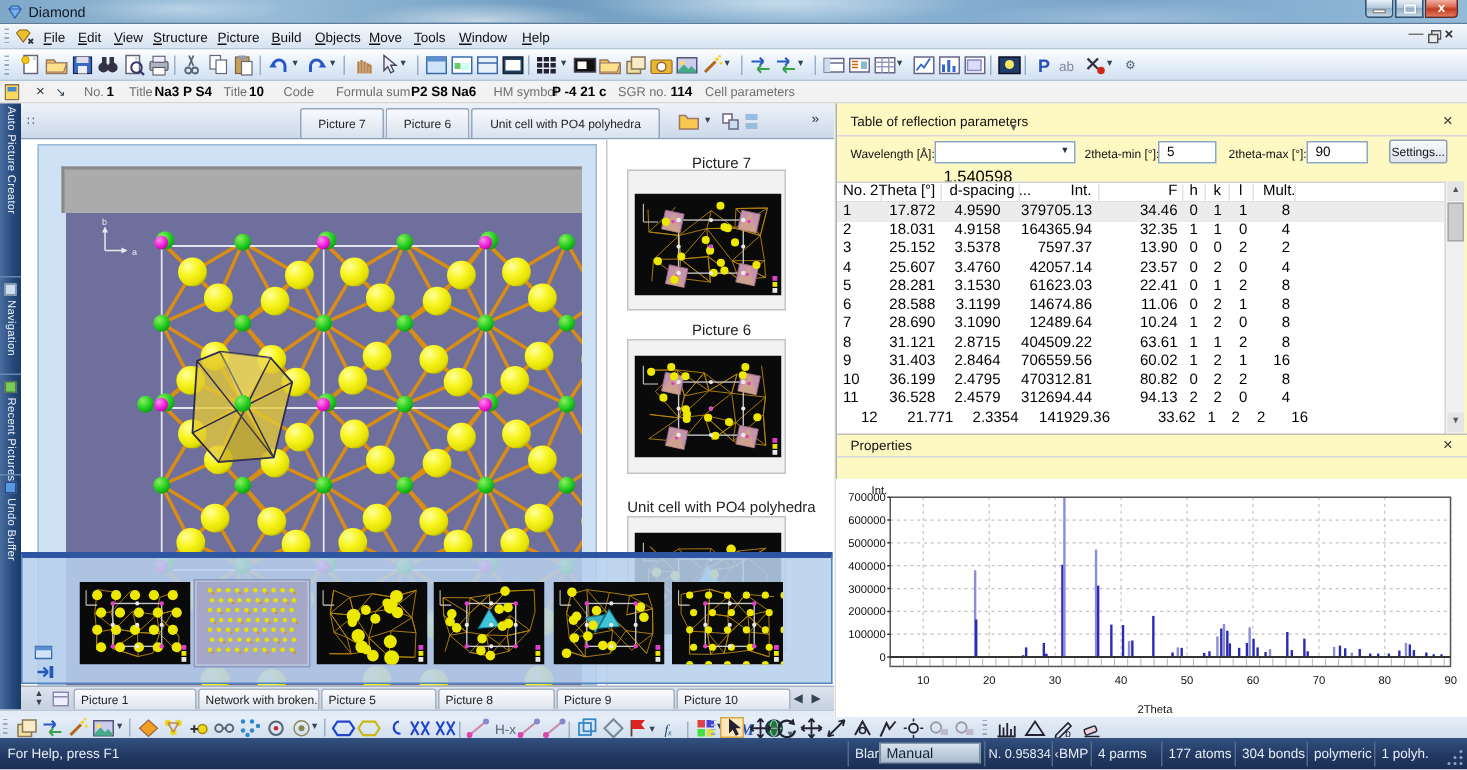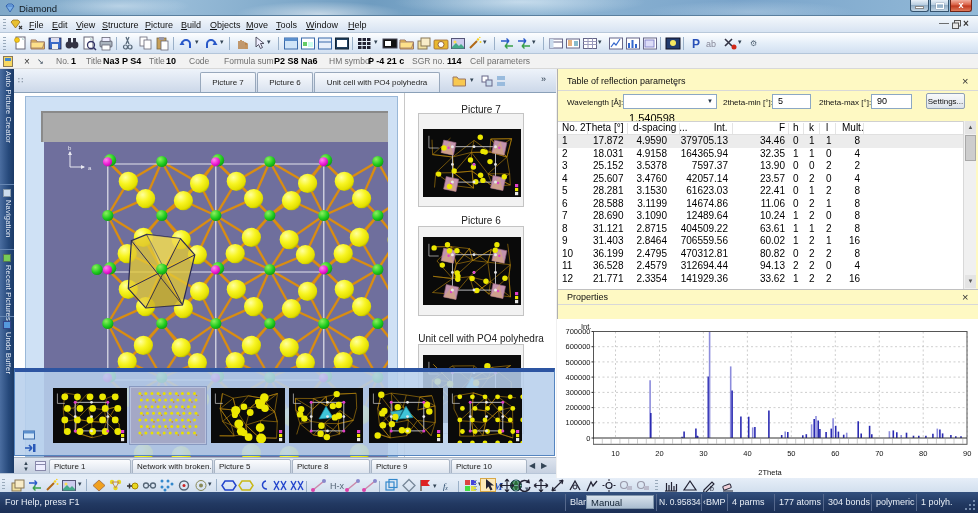--- a/index.html
+++ b/index.html
@@ -1661,21 +1661,21 @@
         <span style="position:absolute;left:4px;">11</span>
         <span style="position:absolute;left:5.5px;width:60px;text-align:right;">36.528</span>
         <span style="position:absolute;left:49px;width:60px;text-align:right;">2.4579</span>
         <span style="position:absolute;left:95px;width:75px;text-align:right;">312694.44</span>
         <span style="position:absolute;left:167px;width:60px;text-align:right;">94.13</span>
         <span style="position:absolute;left:235px;">2</span>
         <span style="position:absolute;left:251px;">2</span>
         <span style="position:absolute;left:268px;">0</span>
         <span style="position:absolute;left:278px;width:24px;text-align:right;">4</span>
       </div>
-      <div style="position:absolute;left:0;top:150.5px;width:405px;height:12.5px;">
+      <div style="position:absolute;left:12px;top:150.5px;width:405px;height:12.5px;">
         <span style="position:absolute;left:4px;">12</span>
         <span style="position:absolute;left:5.5px;width:60px;text-align:right;">21.771</span>
         <span style="position:absolute;left:49px;width:60px;text-align:right;">2.3354</span>
         <span style="position:absolute;left:95px;width:75px;text-align:right;">141929.36</span>
         <span style="position:absolute;left:167px;width:60px;text-align:right;">33.62</span>
         <span style="position:absolute;left:235px;">1</span>
         <span style="position:absolute;left:251px;">2</span>
         <span style="position:absolute;left:268px;">2</span>
         <span style="position:absolute;left:278px;width:24px;text-align:right;">16</span>
       </div>

